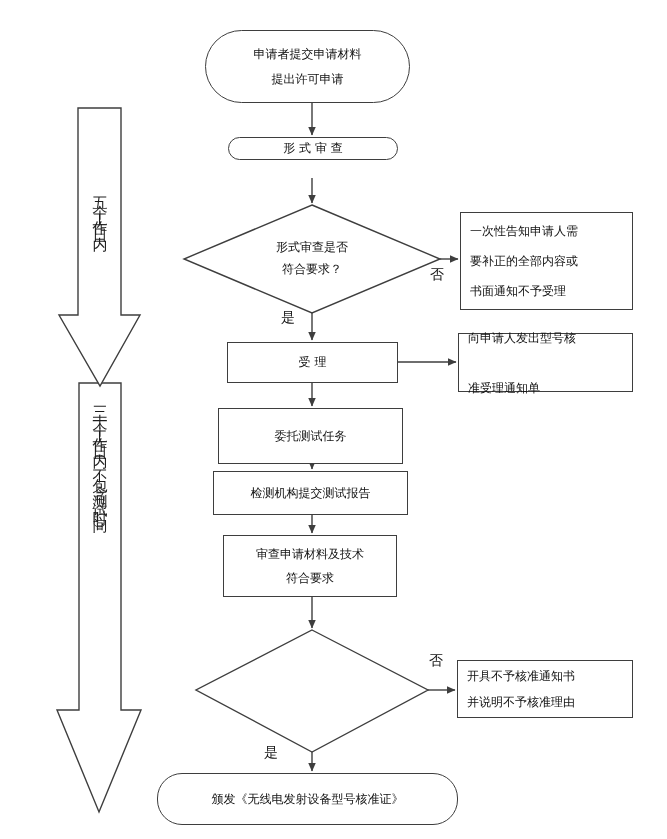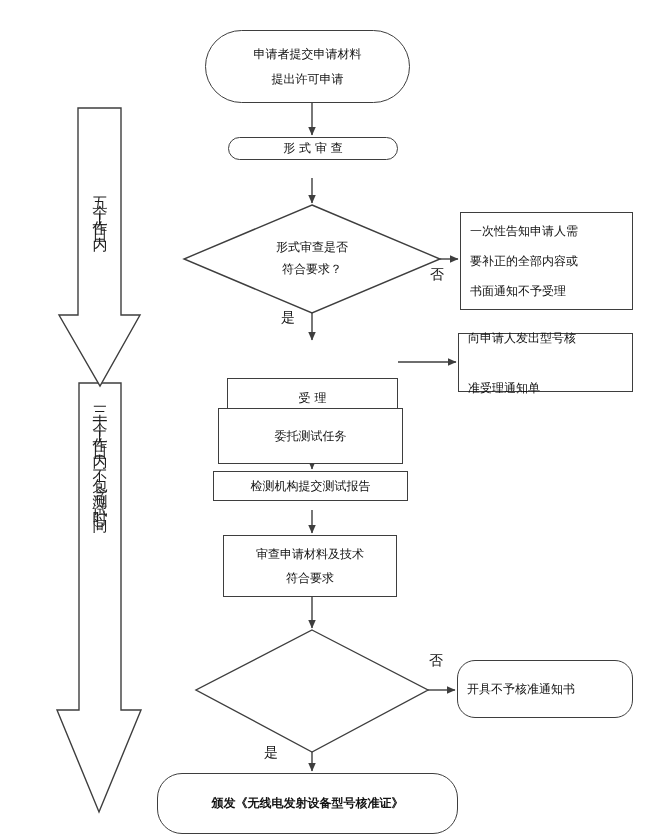--- a/index.html
+++ b/index.html
@@ -68,48 +68,49 @@
     <div>形式审查是否</div>
     <div>符合要求？</div>
   </div>
 
   <div class="node leftalign lh30" style="left:460px;top:212px;width:173px;height:98px;">
     <div>一次性告知申请人需</div>
     <div>要补正的全部内容或</div>
     <div>书面通知不予受理</div>
   </div>
 
-  <div class="node" style="left:227px;top:342px;width:171px;height:41px;margin-top:36px;">
+  <div class="node" style="left:227px;top:342px;width:171px;height:41px;">
     <div>受 理</div>
   </div>
 
   <div class="node leftalign lh26" style="left:458px;top:333px;width:175px;height:59px;gap:24px;">
     <div>向申请人发出型号核</div>
     <div>准受理通知单</div>
   </div>
 
   <div class="node" style="left:218px;top:408px;width:185px;height:56px;">
     <div>委托测试任务</div>
   </div>
 
-  <div class="node" style="left:213px;top:471px;width:195px;height:30px;">
+  <div class="node" style="left:213px;top:471px;width:195px;height:44px;">
     <div>检测机构提交测试报告</div>
   </div>
 
   <div class="node lh24" style="left:223px;top:535px;width:174px;height:62px;">
     <div>审查申请材料及技术</div>
     <div>符合要求</div>
   </div>
 
 
-  <div class="node leftalign lh26" style="left:457px;top:660px;width:176px;height:58px;border-radius:18px;">
+  <div class="node leftalign lh26" style="left:457px;top:660px;width:176px;height:58px;">
     <div>开具不予核准通知书</div>
+    <div>并说明不予核准理由</div>
   </div>
 
-  <div class="node" style="left:157px;top:773px;width:301px;height:61px;border-radius:25px;font-weight:bold;">
+  <div class="node" style="left:157px;top:773px;width:301px;height:52px;border-radius:25px;">
     <div>颁发《无线电发射设备型号核准证》</div>
   </div>
 
   <div class="lab" style="left:280px;top:309px;">是</div>
   <div class="lab" style="left:429px;top:266px;">否</div>
   <div class="lab" style="left:428px;top:652px;">否</div>
   <div class="lab" style="left:263px;top:744px;">是</div>
 
   <div class="vtext" style="left:90px;top:185px;">五个工作日内</div>
   <div class="vtext" style="left:90px;top:394px;">三十个工作日内（不包含测试时间）</div>

